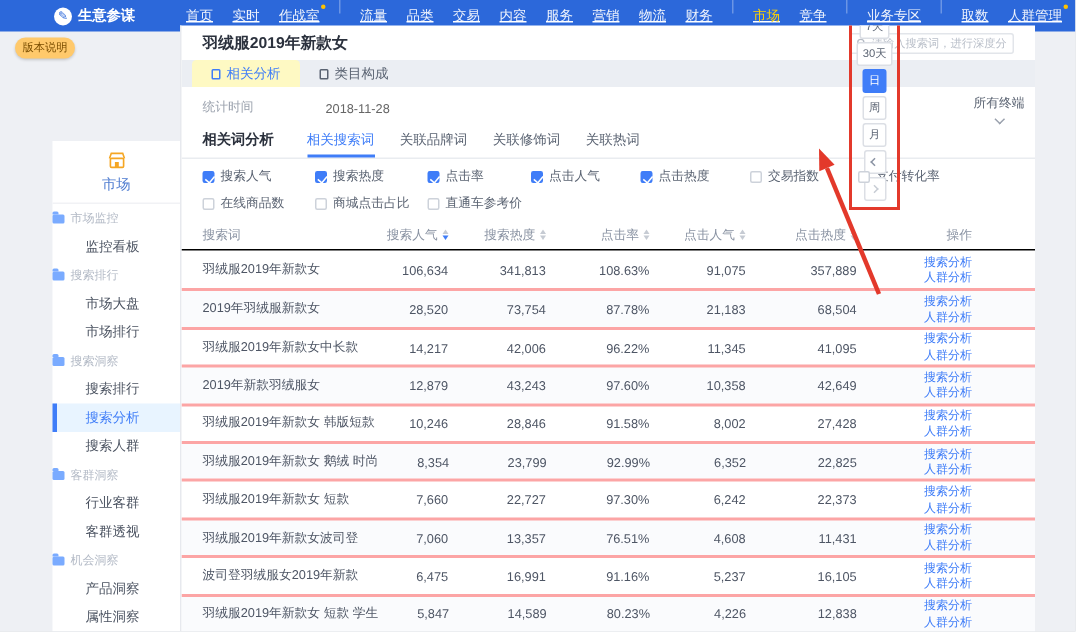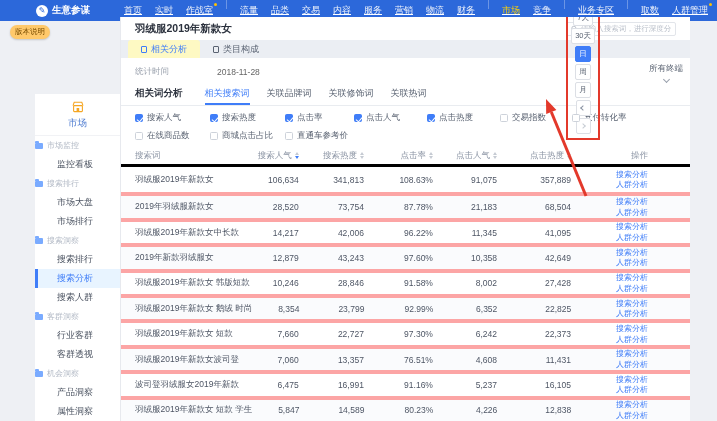--- a/index.html
+++ b/index.html
@@ -66,31 +66,31 @@
   .wtab.active::after { content:''; position:absolute; left:0; right:0; bottom:0; height:2px; background:#3f7df8; }
   .filters { padding:6px 14px 5px; }
   .f-row { display:grid; grid-template-columns:75px 75px 69px 73px 73px 72px auto; margin-bottom:6px; }
   .f-row:last-child { margin-bottom:0; }
   .filter { display:flex; align-items:center; gap:4px; font-size:8.5px; color:#5a6372; cursor:pointer; white-space:nowrap; }
   .cb { width:8px; height:8px; border:1px solid #cdd2da; border-radius:1.5px; background:#fff; position:relative; flex:none; }
   .cb.checked { background:#3f7df8; border-color:#3f7df8; }
   .cb.checked::after { content:''; position:absolute; left:2px; top:0.5px; width:3px; height:5px;
     border-right:1px solid #fff; border-bottom:1px solid #fff; transform:rotate(40deg); }
   
-  .thead { display:flex; align-items:center; height:20px; padding:0 14px; color:#8a93a3; font-size:8.5px; border-bottom:3px solid #000000; }
+  .thead { display:flex; align-items:center; height:20px; padding:0 14px; color:#8a93a3; font-size:8.5px; border-bottom:1px solid #000000; }
   .c-term { width:118px; white-space:nowrap; }
   .c-sp { width:48px; } .c-sh { width:66px; } .c-cr { width:70px; } .c-cp { width:65px; } .c-ch { width:75px; }
   .c-op { width:106px; text-align:right; padding-right:28px; }
   .hnum { display:flex; align-items:center; justify-content:flex-end; gap:3px; }
   .sort { display:flex; flex-direction:column; gap:1.5px; }
   .sort i { width:0; height:0; border-left:2.5px solid transparent; border-right:2.5px solid transparent; display:block; }
   .sort .up { border-bottom:3px solid #c6cbd3; }
   .sort .dn { border-top:3px solid #c6cbd3; }
   .sort.desc .dn { border-top-color:#3f7df8; }
-  .tr { display:flex; align-items:center; height:25.4px; padding:0 14px; border-top:4px solid #fca5a5; font-size:8.5px; color:#4e5665; }
+  .tr { display:flex; align-items:center; height:25.4px; padding:0 14px; border-top:2px solid #fca5a5; font-size:8.5px; color:#4e5665; }
   .tr:first-child { border-top:none; }
   .tr:nth-child(even) { background:#fafbfd; }
   .num { text-align:right; }
   .op-cell { width:106px; display:flex; flex-direction:column; align-items:flex-end; padding-right:28px; gap:1px; }
   .link { color:#3f7df8; font-size:8px; line-height:1.2; cursor:pointer; text-decoration:none; }
   .right-strip { flex:1; background:#eef0f4; }
   .anno-arrow { position:absolute; left:0; top:0; z-index:7; pointer-events:none; }
 </style>
 </head>
 <body>

